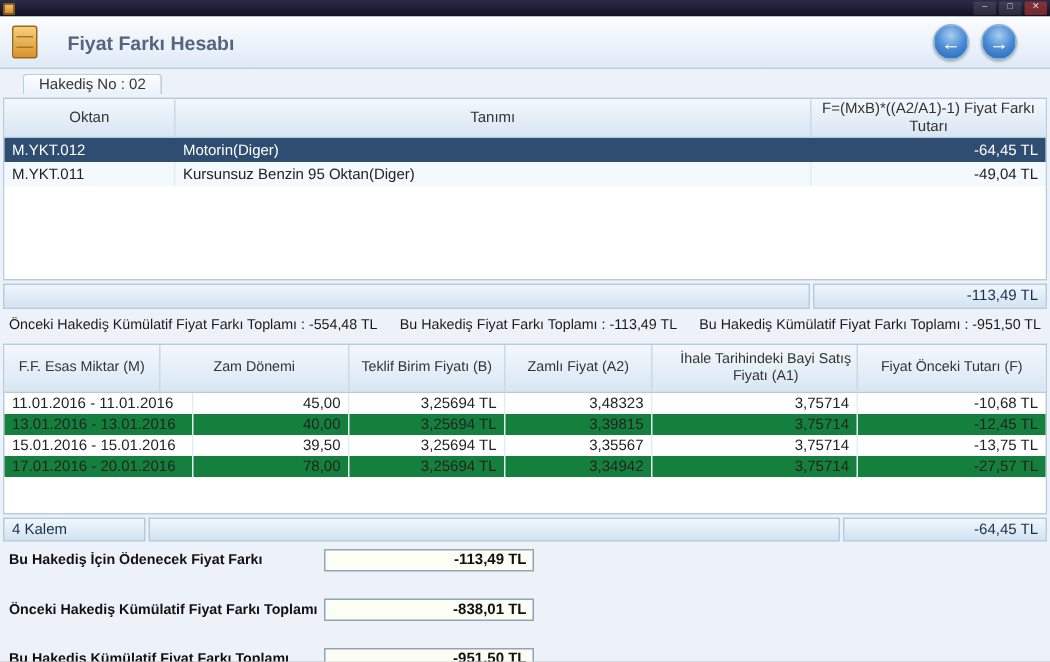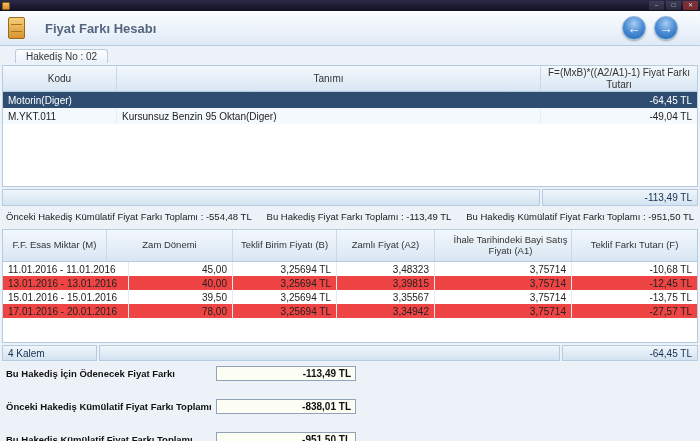--- a/index.html
+++ b/index.html
@@ -91,21 +91,21 @@
   .table1 .grid-row { height: 16px; }
   .row-selected { background: #2f4d70; color: #fff; }
   .row-selected .cell { border-right-color: #2f4d70; }
   .row-plain { background: #f4f9fd; }
   .k1 { width: 114px; } .k2 { flex: 1; } .k3 { width: 156px; }
 
   
   .table2 { height: 114px; }
   .table2 .grid-header { height: 32px; font-size: 9.5px; }
   .table2 .grid-row { height: 14px; }
-  .row-alt { background: #ef4444; }
+  .row-alt { background: #15803d; }
   .c1 { width: 126px; } .c2 { width: 104px; } .c3 { width: 104px; }
   .c4 { width: 98px; } .c5 { width: 122px; margin-left: 15px; } .c6 { flex: 1; }
 
   
   .bar { margin: 2px 2px 0; display: flex; gap: 2px; flex: none; }
   .bar-box {
     background: linear-gradient(#f0f6fb, #d3e3f1);
     border: 1px solid #b4cbe0;
     display: flex; align-items: center; padding: 0 5px; color: #17304f;
   }
@@ -175,25 +175,26 @@
       <div class="nav-btn">→</div>
     </div>
   </div>
 
   <div class="subheader">
     <div class="hakedis-tab">Hakediş No : 02</div>
   </div>
 
   <div class="grid table1">
     <div class="grid-header">
-      <div class="cell k1">Kodu</div>
+      <div class="cell k1">Oktan</div>
       <div class="cell k2">Tanımı</div>
       <div class="cell k3">F=(MxB)*((A2/A1)-1) Fiyat Farkı Tutarı</div>
     </div>
     <div class="grid-row row-selected">
+      <div class="cell k1">M.YKT.012</div>
       <div class="cell k2">Motorin(Diger)</div>
       <div class="cell k3 num">-64,45 TL</div>
     </div>
     <div class="grid-row row-plain">
       <div class="cell k1">M.YKT.011</div>
       <div class="cell k2">Kursunsuz Benzin 95 Oktan(Diger)</div>
       <div class="cell k3 num">-49,04 TL</div>
     </div>
     <div class="grid-filler"></div>
   </div>
@@ -209,21 +210,21 @@
     <span>Bu Hakediş Kümülatif Fiyat Farkı Toplamı : -951,50 TL</span>
   </div>
 
   <div class="grid table2">
     <div class="grid-header">
       <div class="cell c2">F.F. Esas Miktar (M)</div>
       <div class="cell c1">Zam Dönemi</div>
       <div class="cell c3">Teklif Birim Fiyatı (B)</div>
       <div class="cell c4">Zamlı Fiyat (A2)</div>
       <div class="cell c5">İhale Tarihindeki Bayi Satış Fiyatı (A1)</div>
-      <div class="cell c6">Teklif Farkı Tutarı (F)</div>
+      <div class="cell c6">Fiyat Önceki Tutarı (F)</div>
     </div>
     <div class="grid-row">
       <div class="cell c1">11.01.2016 - 11.01.2016</div>
       <div class="cell c2 num">45,00</div>
       <div class="cell c3 num">3,25694 TL</div>
       <div class="cell c4 num">3,48323</div>
       <div class="cell c5 num">3,75714</div>
       <div class="cell c6 num">-10,68 TL</div>
     </div>
     <div class="grid-row row-alt">

